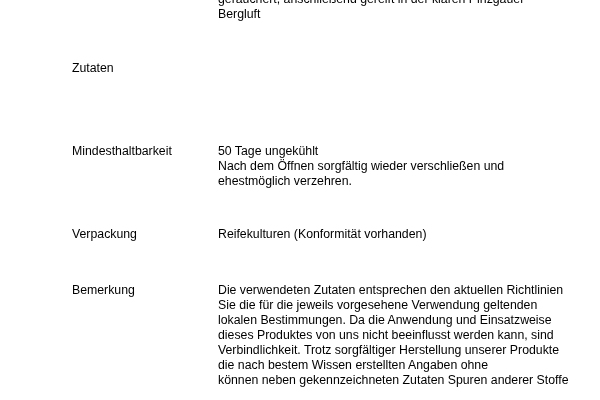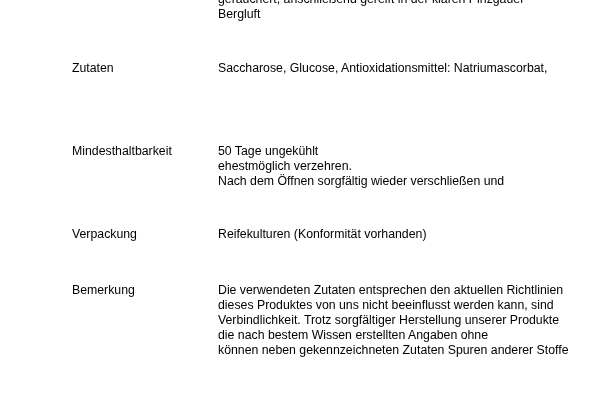--- a/index.html
+++ b/index.html
@@ -32,44 +32,45 @@
 <div class="page">
 
   <div class="partial-top">
     <div>geräuchert, anschließend gereift in der klaren Pinzgauer</div>
     <div>Bergluft</div>
   </div>
 
   <div class="row" style="top:61px;">
     <div class="label">Zutaten</div>
     <div class="value">
-      <div>Saccharose, Glucose, Antioxidationsmittel: Natriumascorbat,</div>
     </div>
   </div>
 
   <div class="row" style="top:144px;">
     <div class="label">Mindesthaltbarkeit</div>
     <div class="value">
       <div>50 Tage ungekühlt</div>
+      <div>Nach dem Öffnen sorgfältig wieder verschließen und</div>
       <div>ehestmöglich verzehren.</div>
-      <div>Nach dem Öffnen sorgfältig wieder verschließen und</div>
     </div>
   </div>
 
   <div class="row" style="top:227px;">
     <div class="label">Verpackung</div>
     <div class="value">
       <div>Reifekulturen (Konformität vorhanden)</div>
     </div>
   </div>
 
   <div class="row" style="top:283px;">
     <div class="label">Bemerkung</div>
     <div class="value">
       <div>Die verwendeten Zutaten entsprechen den aktuellen Richtlinien</div>
+      <div>Sie die für die jeweils vorgesehene Verwendung geltenden</div>
+      <div>lokalen Bestimmungen. Da die Anwendung und Einsatzweise</div>
       <div>dieses Produktes von uns nicht beeinflusst werden kann, sind</div>
       <div>Verbindlichkeit. Trotz sorgfältiger Herstellung unserer Produkte</div>
       <div>die nach bestem Wissen erstellten Angaben ohne</div>
       <div>können neben gekennzeichneten Zutaten Spuren anderer Stoffe</div>
 
     </div>
   </div>
 
 </div>
 

